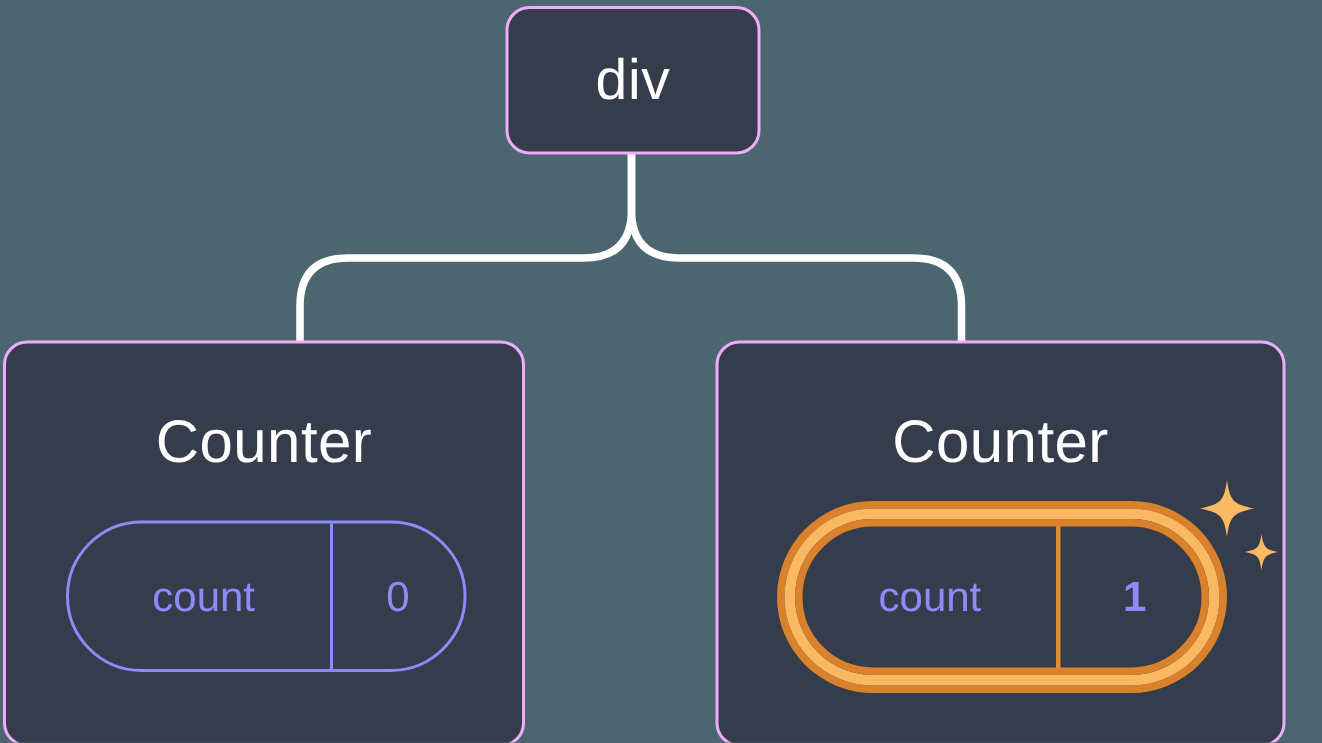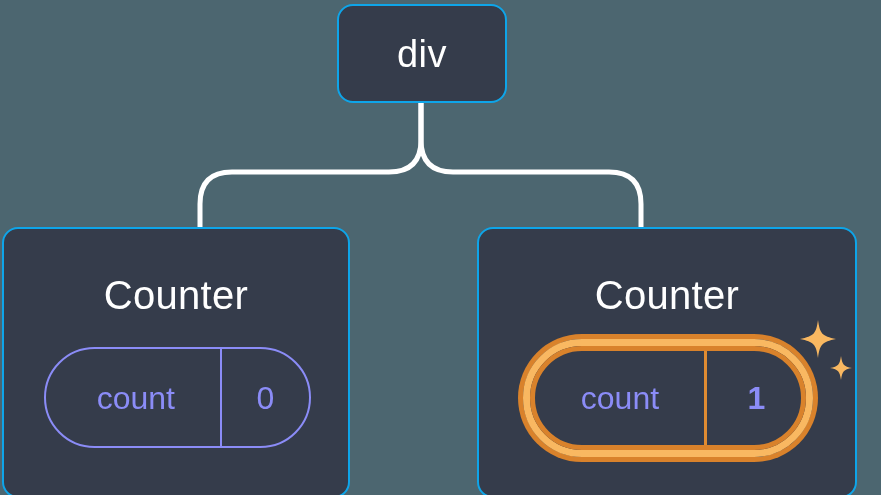--- a/index.html
+++ b/index.html
@@ -24,21 +24,21 @@
     top: 0;
     width: 881px;
     height: 495px;
     pointer-events: none;
   }
 
   
   .node {
     position: absolute;
     background: #353c4b;
-    border: 2px solid #0ea5e9;
+    border: 2px solid #f0abfc;
     border-radius: 16px;
     box-sizing: border-box;
   }
   #node-div {
     left: 337px;
     top: 4px;
     width: 170px;
     height: 99px;
     display: flex;
     align-items: center;
@@ -104,21 +104,21 @@
     outline: 5px solid #d9822b;
     outline-offset: -12px;
     box-shadow: 0 0 0 5px #d9822b;
     border-radius: 999px;
   }
   .pill-key, .pill-val {
     display: flex;
     align-items: center;
     justify-content: center;
     color: #8b8cf7;
-    font-size: 32px;
+    font-size: 28px;
     line-height: 1;
   }
   .pill-key {
     flex: 0 0 66%;
     padding-left: 6px;
     box-sizing: border-box;
   }
   .pill-val {
     flex: 1;
     border-left: 2px solid #8b8cf7;

